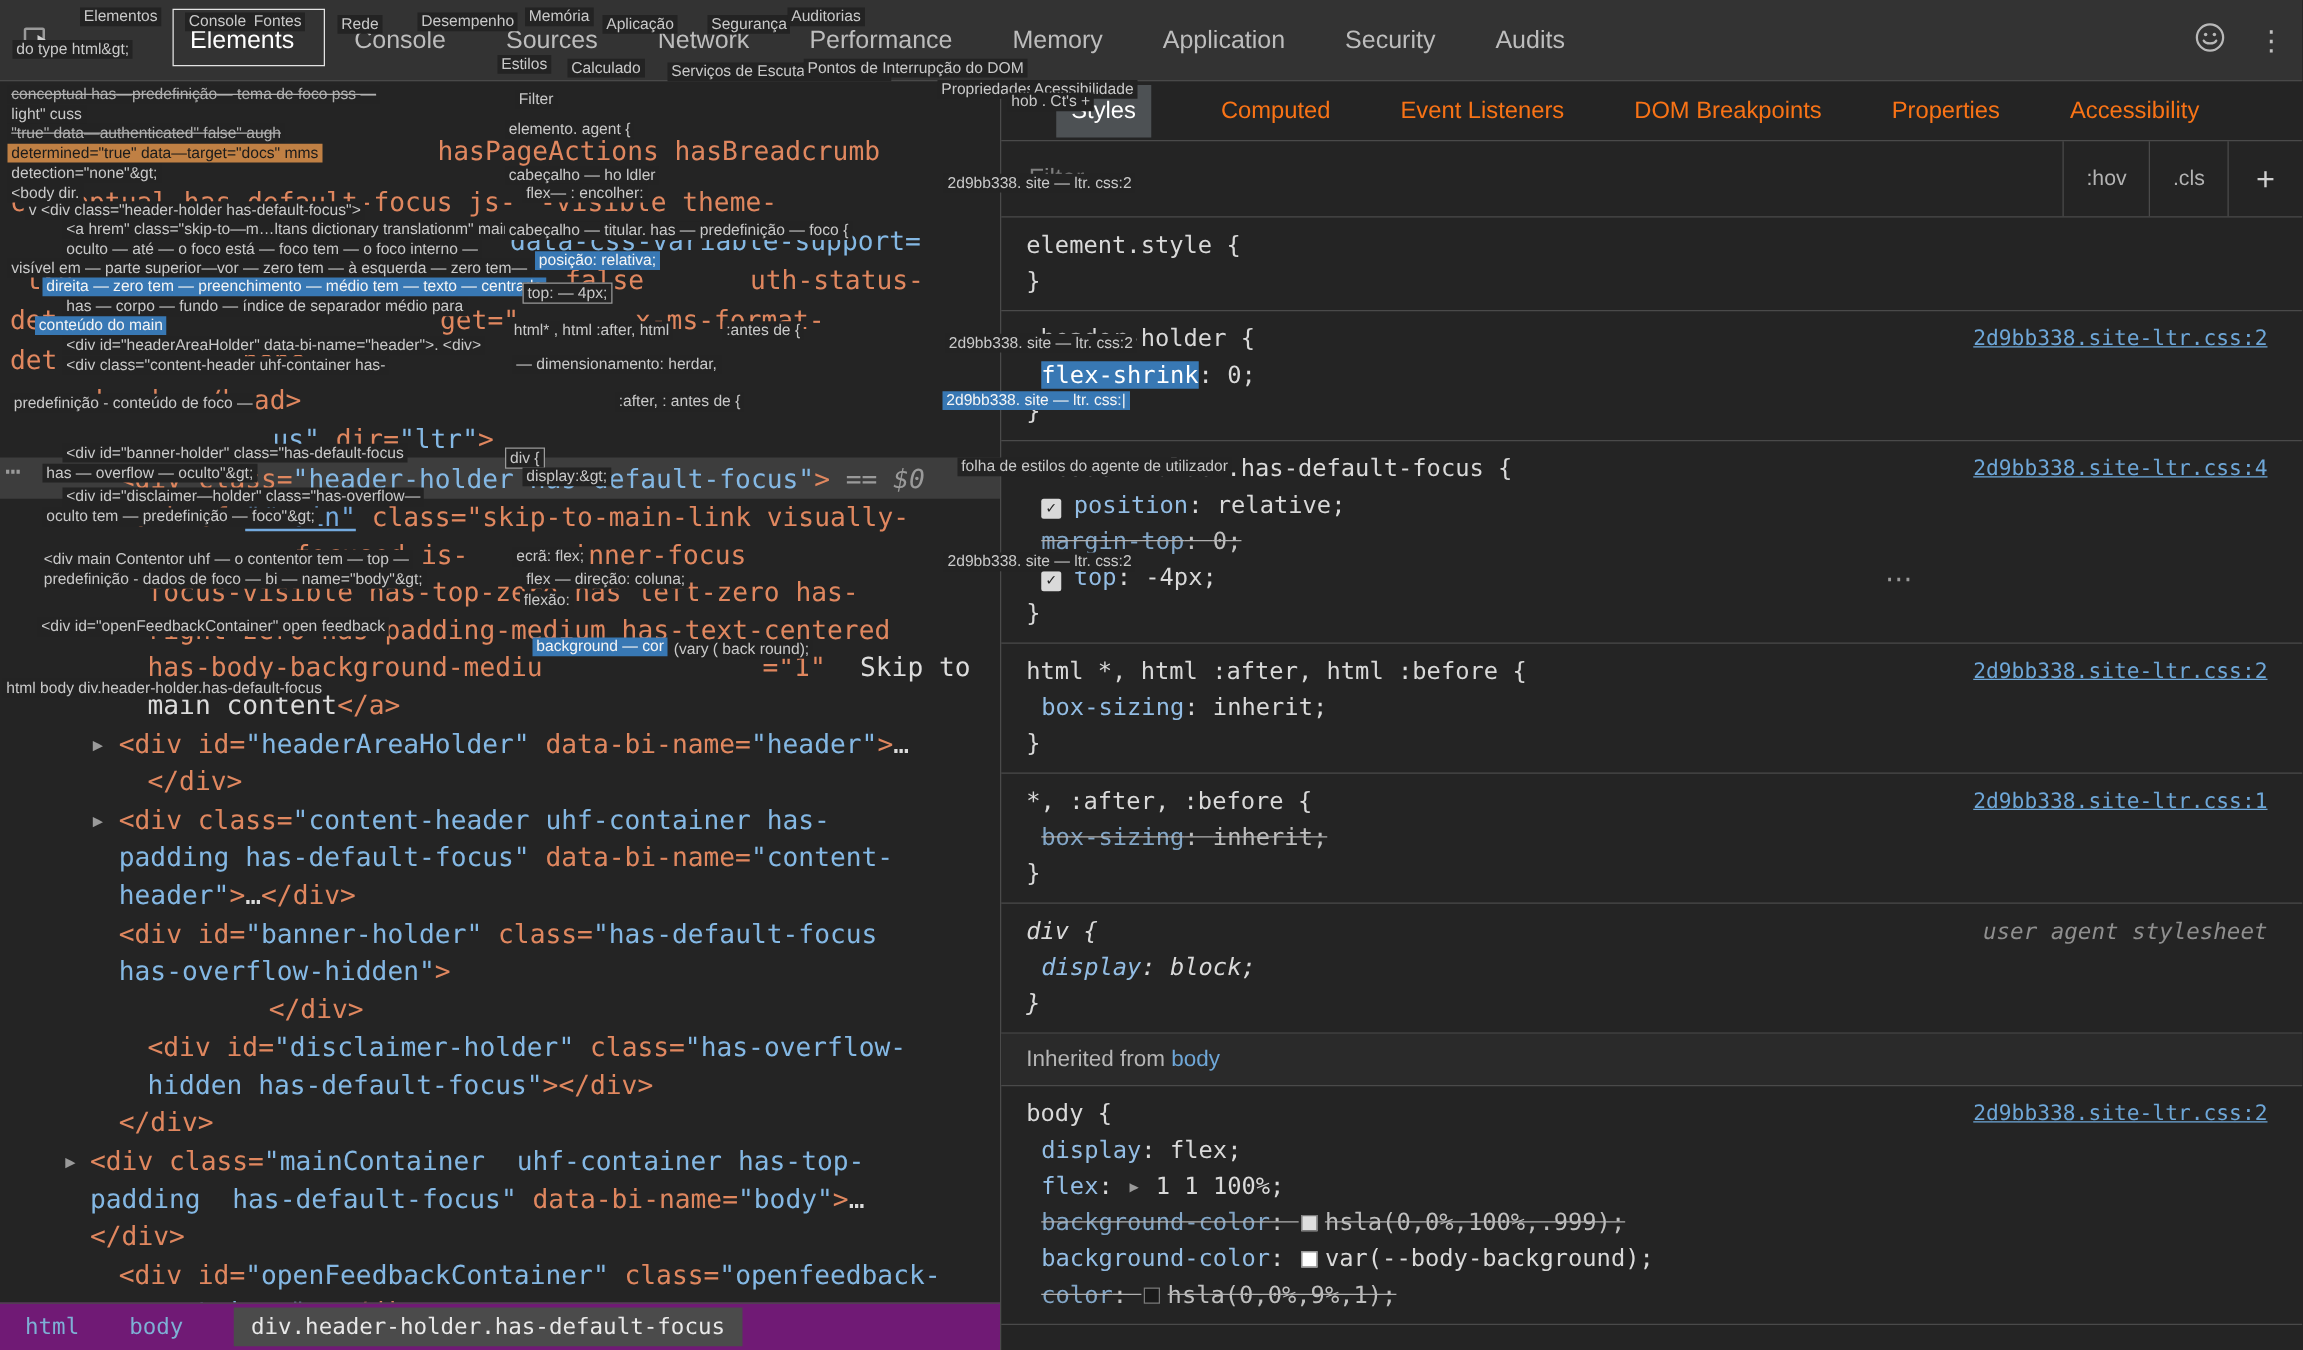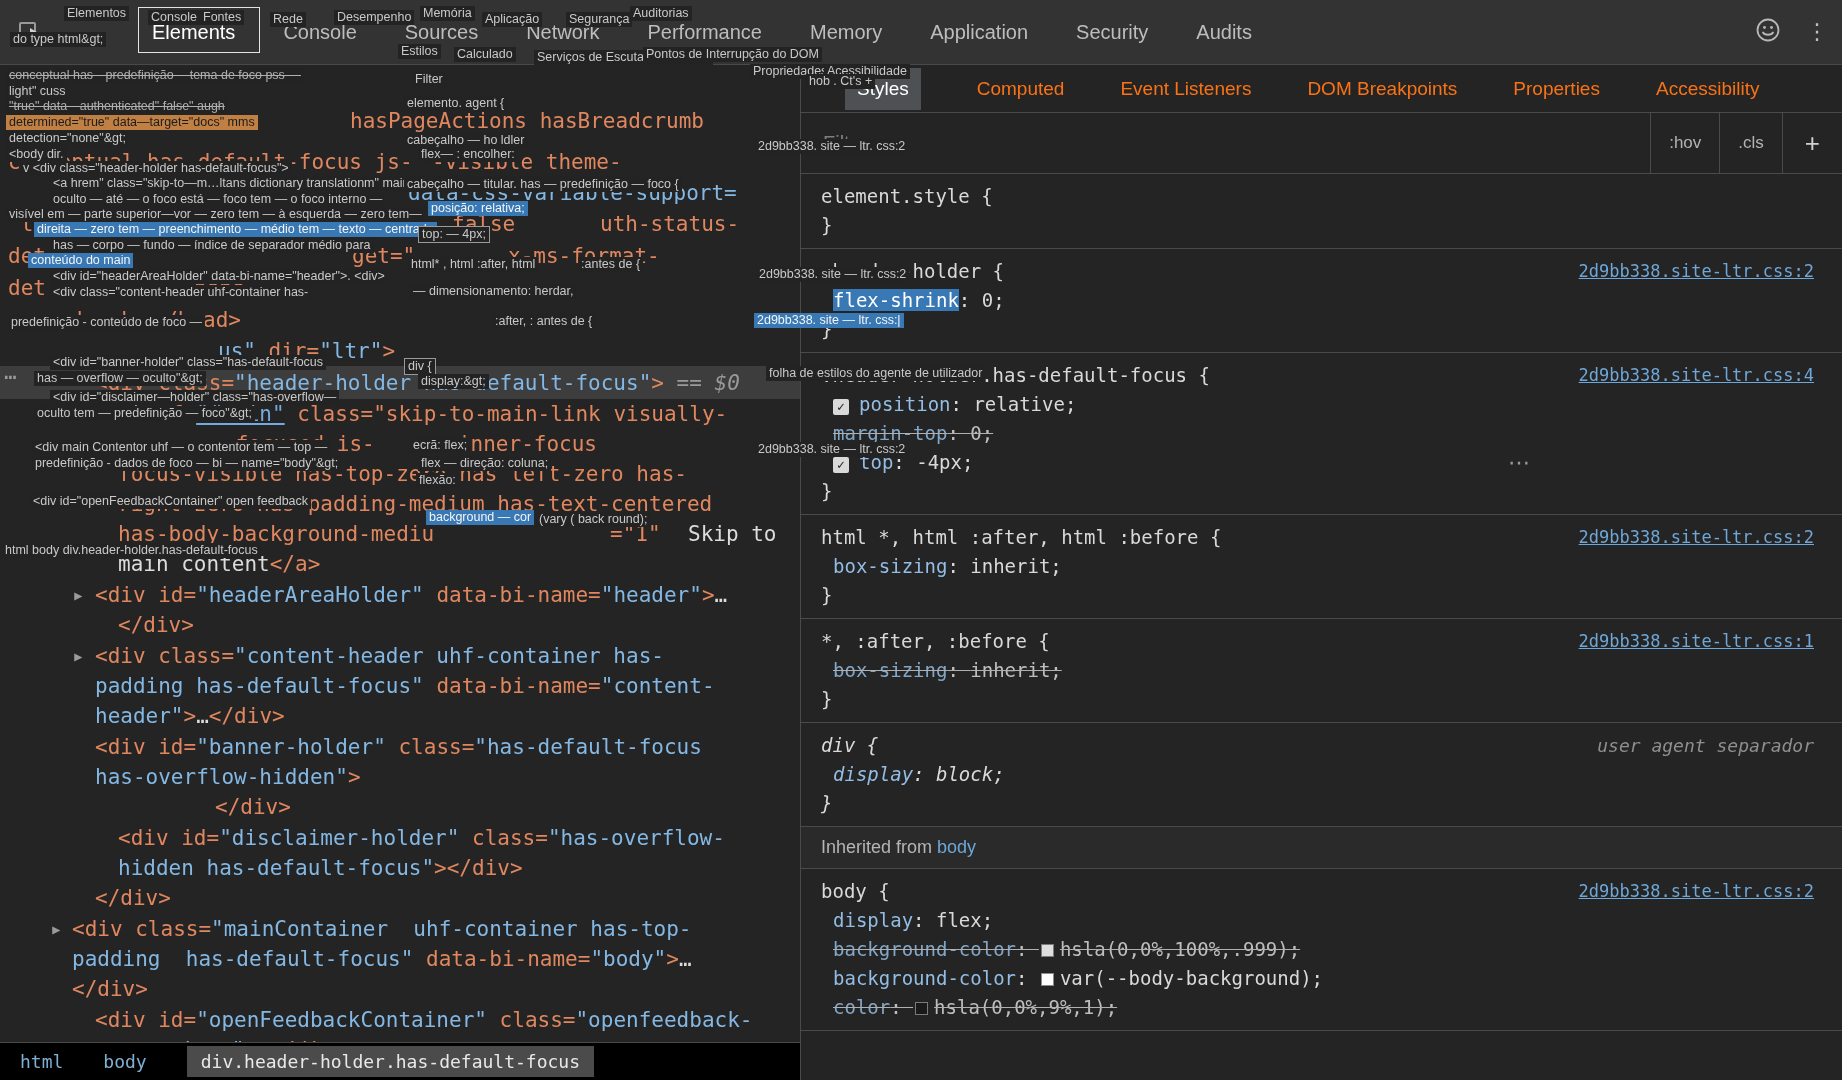--- a/index.html
+++ b/index.html
@@ -42,21 +42,21 @@
 .uas{float:right;margin-right:28px;color:#8f8f8f;font-style:italic;font-size:18px;line-height:29px}
 .cb{display:inline-block;width:16px;height:16px;background:#d9d9d9;color:#222;font-size:13px;line-height:16px;text-align:center;margin-right:10px;border-radius:2px}
 .pname{color:#93bde4}
 .pname.hl{background:#3878b4;color:#fff}
 .strike{text-decoration:line-through;text-decoration-color:#c9c9c9;opacity:.85}
 .arrow{color:#9a9a9a}
 .swatch{display:inline-block;width:13px;height:13px;border:1px solid #8a8a8a;vertical-align:-1px;margin:0 6px 0 2px}
 .sec{padding:10px 0 10px 20px;font-size:18px;color:#b5b5b5;background:#2a2a2a;border-bottom:1px solid #4a4a4a;font-family:"Liberation Sans",sans-serif}
 .sec a{color:#6ea7d8;text-decoration:none;cursor:pointer}
 
-#crumbs{position:absolute;left:0;top:1042px;width:800px;height:38px;background:#000000;border-top:1px solid #4a4a4a;display:flex;align-items:center;gap:40px;padding-left:20px;font-family:"DejaVu Sans Mono",monospace;font-size:18px;z-index:15}
+#crumbs{position:absolute;left:0;top:1042px;width:800px;height:38px;background:#701a75;border-top:1px solid #4a4a4a;display:flex;align-items:center;gap:40px;padding-left:20px;font-family:"DejaVu Sans Mono",monospace;font-size:18px;z-index:15}
 .crumb{color:#7eb0d5;white-space:nowrap}
 .crumb.sel{background:#4b4b4b;color:#e8e8e8;padding:5px 14px}
 
 #overlay-layer{position:absolute;inset:0;z-index:30;pointer-events:none}
 .ov{position:absolute;background:#232323;color:#c9c9c9;font-size:12.5px;line-height:15px;padding:0 3px;white-space:pre}
 .ov.hlo{background:#c08044;color:#1b1b1b}
 .ov.hlb{background:#3878b4;color:#f4f4f4}
 .ov.box{border:1px solid #9a9a9a}
 .ov.strike{text-decoration:line-through}
 .ov.dots{background:none;color:#9a9a9a;font-size:22px}
@@ -181,28 +181,29 @@
         <div class="rhead"><a class="css-link">2d9bb338.site-ltr.css:2</a><span class="sel-t">html *, html :after, html :before</span><span> {</span></div>
         <div class="prop"><span class="ptext"><span class="pname">box-sizing</span>: <span class="pval">inherit;</span></span></div>
         <div class="close">}</div>
       </div>
       <div class="rule">
         <div class="rhead"><a class="css-link">2d9bb338.site-ltr.css:1</a><span class="sel-t">*, :after, :before</span><span> {</span></div>
         <div class="prop"><span class="ptext strike"><span class="pname">box-sizing</span>: <span class="pval">inherit;</span></span></div>
         <div class="close">}</div>
       </div>
       <div class="rule it">
-        <div class="rhead"><span class="uas">user agent separador</span><span class="sel-t">div</span><span> {</span></div>
+        <div class="rhead"><span class="uas">user agent stylesheet</span><span class="sel-t">div</span><span> {</span></div>
         <div class="prop"><span class="ptext"><span class="pname">display</span>: <span class="pval">block;</span></span></div>
         <div class="close">}</div>
       </div>
       <div class="sec"><span>Inherited from </span><a>body</a></div>
       <div class="rule">
         <div class="rhead"><a class="css-link">2d9bb338.site-ltr.css:2</a><span class="sel-t">body</span><span> {</span></div>
         <div class="prop"><span class="ptext"><span class="pname">display</span>: <span class="pval">flex;</span></span></div>
+        <div class="prop"><span class="ptext"><span class="pname">flex</span>: <span class="arrow">▸ </span><span class="pval">1 1 100%;</span></span></div>
         <div class="prop"><span class="ptext strike"><span class="pname">background-color</span>: <span class="swatch" style="background: rgb(255, 255, 255);"></span><span class="pval">hsla(0,0%,100%,.999);</span></span></div>
         <div class="prop"><span class="ptext"><span class="pname">background-color</span>: <span class="swatch" style="background: rgb(255, 255, 255);"></span><span class="pval">var(--body-background);</span></span></div>
         <div class="prop"><span class="ptext strike"><span class="pname">color</span>: <span class="swatch" style="background: rgb(25, 25, 25);"></span><span class="pval">hsla(0,0%,9%,1);</span></span></div>
       </div>
     </div>
 </div>
 
 <div id="crumbs">
     <span class="crumb">html</span>
     <span class="crumb">body</span>

